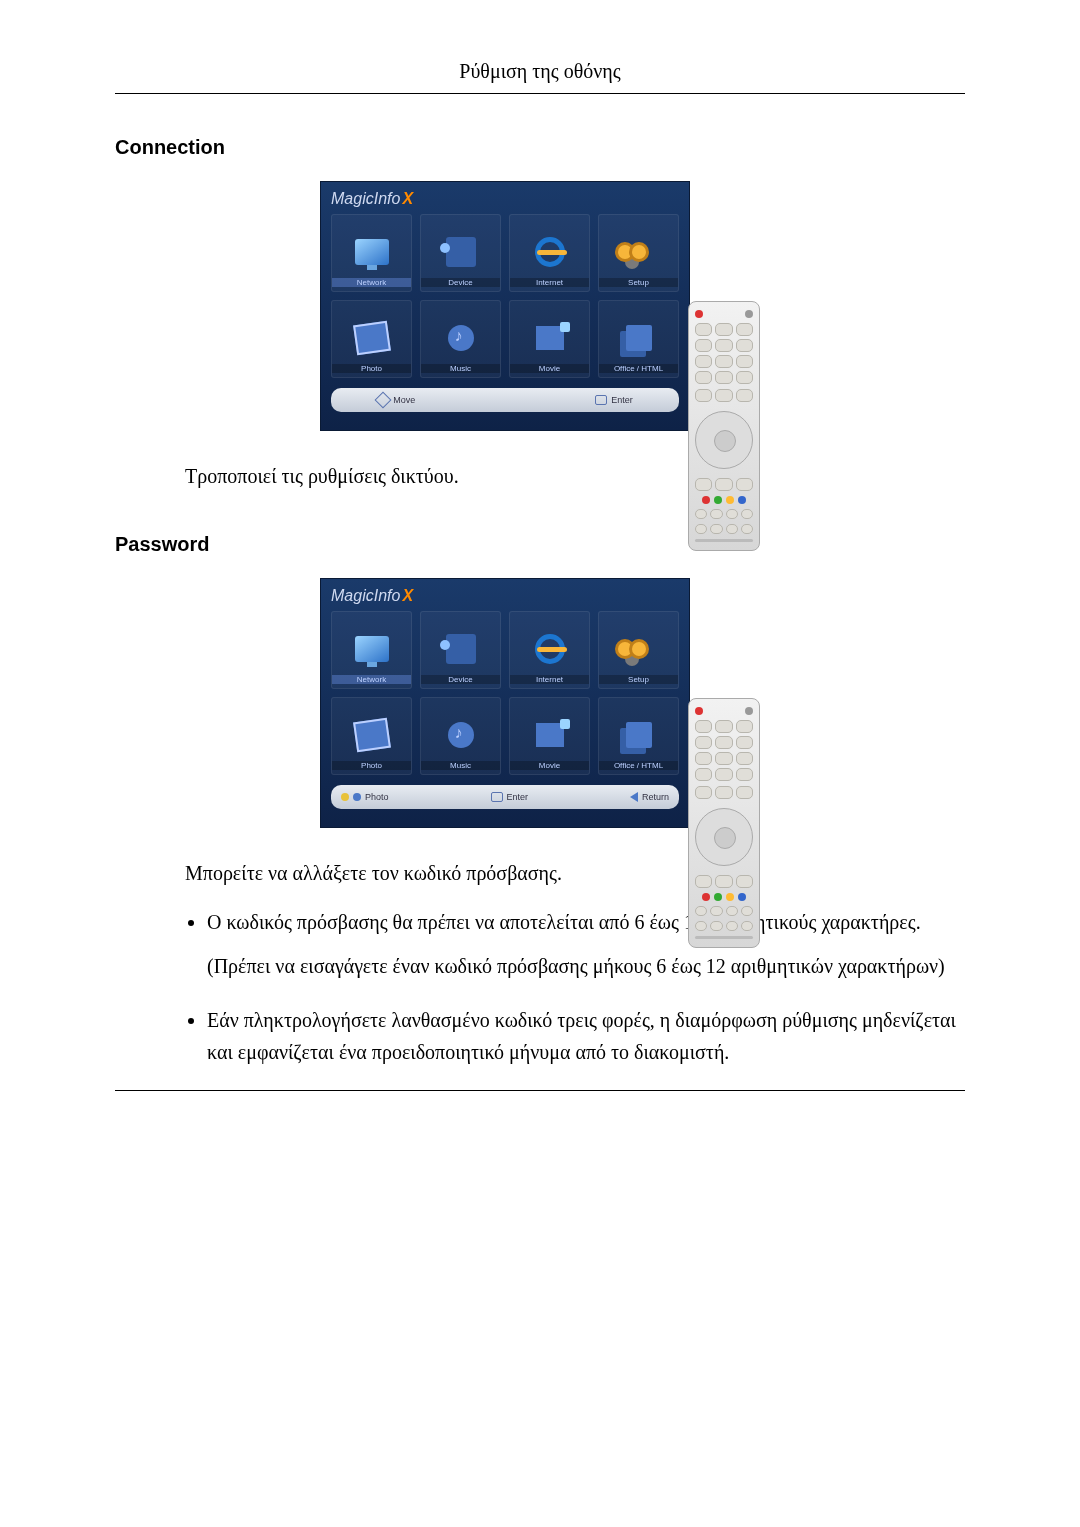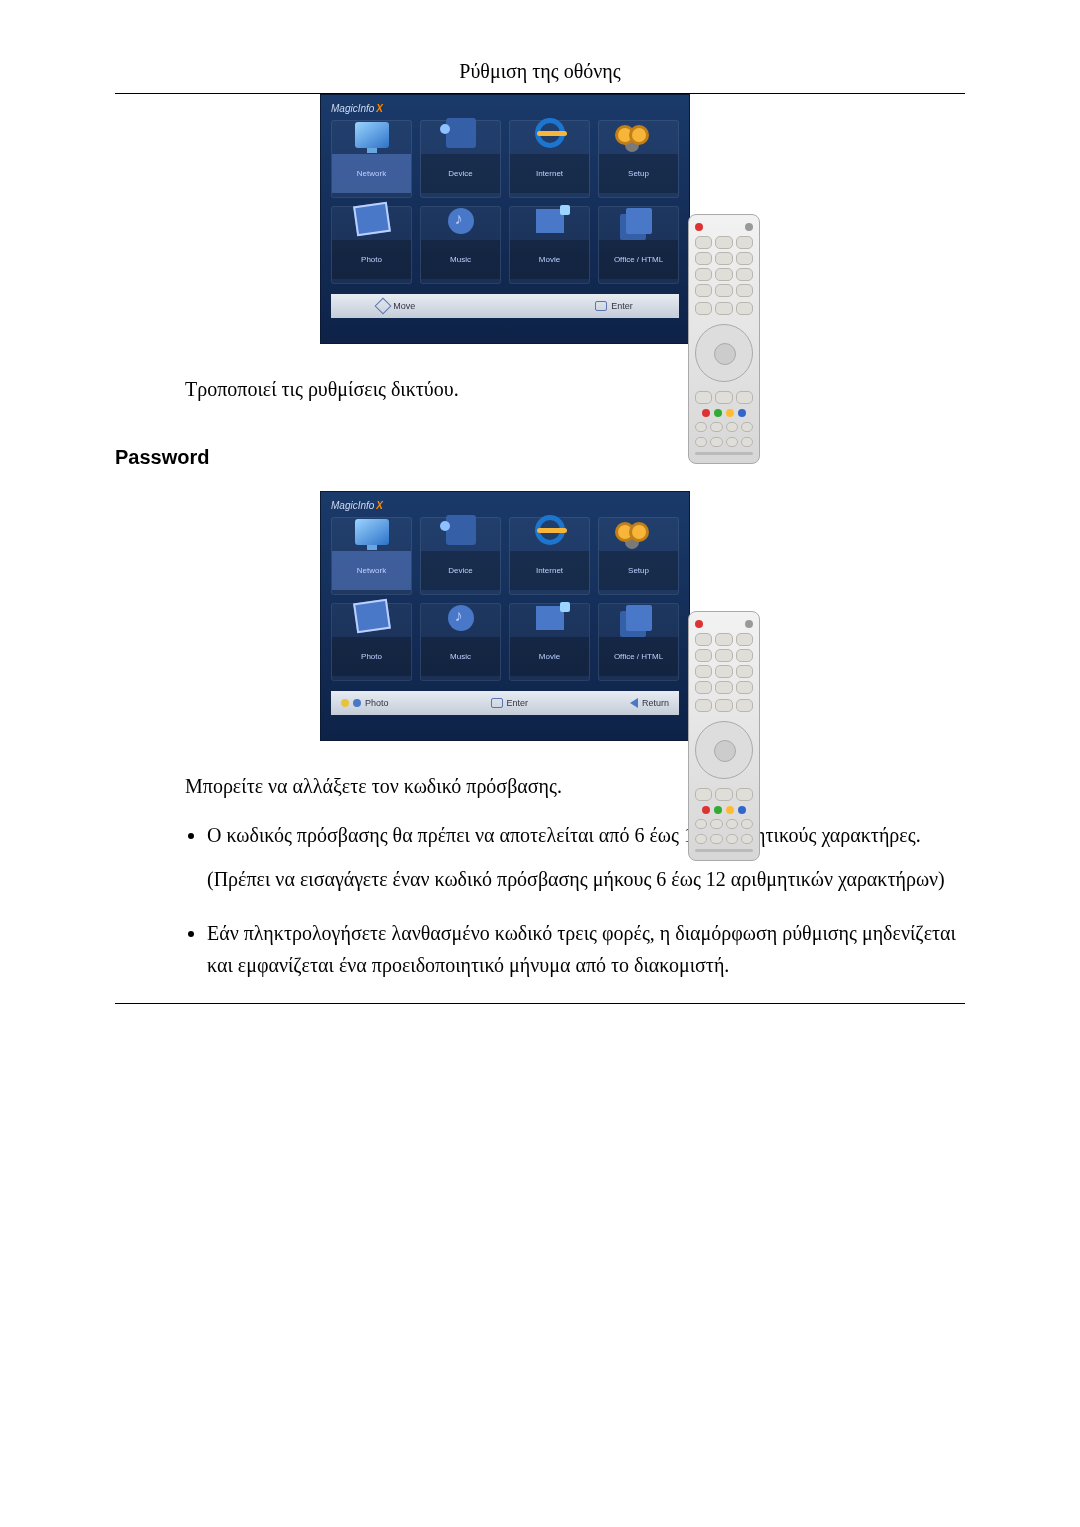--- a/index.html
+++ b/index.html
@@ -44,21 +44,21 @@
     background: linear-gradient(#1a3a6a 0%, #0e2247 100%);
     border: 1px solid #0a1a35;
     box-sizing: border-box;
     padding: 8px 10px 0 10px;
     color: #c8d8ff;
     font-family: Arial, sans-serif;
   }
   .logo-row {
     display: flex;
     align-items: flex-end;
-    font-size: 10px;
+    font-size: 16px;
     margin-bottom: 6px;
     color: #cfd9f0;
     font-style: italic;
   }
   .logo-row .x { color:#ff8a00; font-weight:bold; margin-left:2px;}
   .grid {
     display: grid;
     grid-template-columns: repeat(4, 1fr);
     gap: 8px;
   }
@@ -77,29 +77,29 @@
   .tile .ico {
     width: 40px; height: 40px;
     display:flex; align-items:center; justify-content:center;
     margin-bottom: 6px;
   }
   .tile .cap {
     font-size: 8px;
     background: rgba(0,0,0,0.25);
     width: 100%;
     text-align: center;
-    padding: 15px 0;
+    padding: 0 0;
     color:#bcd0ff;
   }
   .tile.netw .cap { background: rgba(120,160,255,0.35); }
   .bottombar {
     margin-top: 10px;
     height: 24px;
     background: linear-gradient(#e8ecf2,#c4ccd8);
-    border-radius: 0;
+    border-radius: 10px;
     display:flex;
     align-items:center;
     font-size: 9px;
     color:#334;
     padding: 0 10px;
   }
   .bottombar .grp { display:flex; align-items:center; gap:4px; }
   .bottombar.center { justify-content:center; gap:180px; }
   .bottombar.spread { justify-content:space-between; }
   .diamond {
@@ -165,20 +165,21 @@
   .bottom-rule { margin-top: 80px; }
 </style>
 </head>
 <body>
 
 <div class="page">
 
   <div class="header-title">Ρύθμιση της οθόνης</div>
   <hr class="topline">
 
+  <div class="section-heading">Connection</div>
 
   <div class="screenshot-wrap">
     <div class="screenshot">
       <div class="tv-ui">
         <div class="logo-row">
           <span>MagicInfo</span>
           <span class="x">X</span>
         </div>
         <div class="grid">
           <div class="tile netw">

